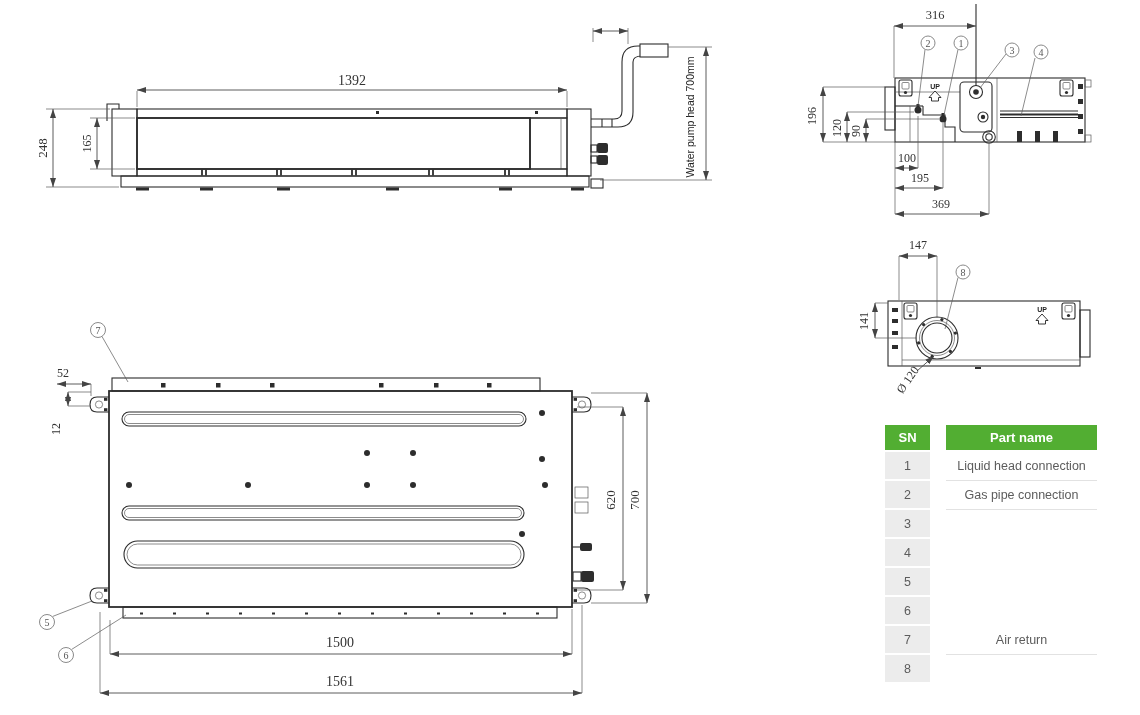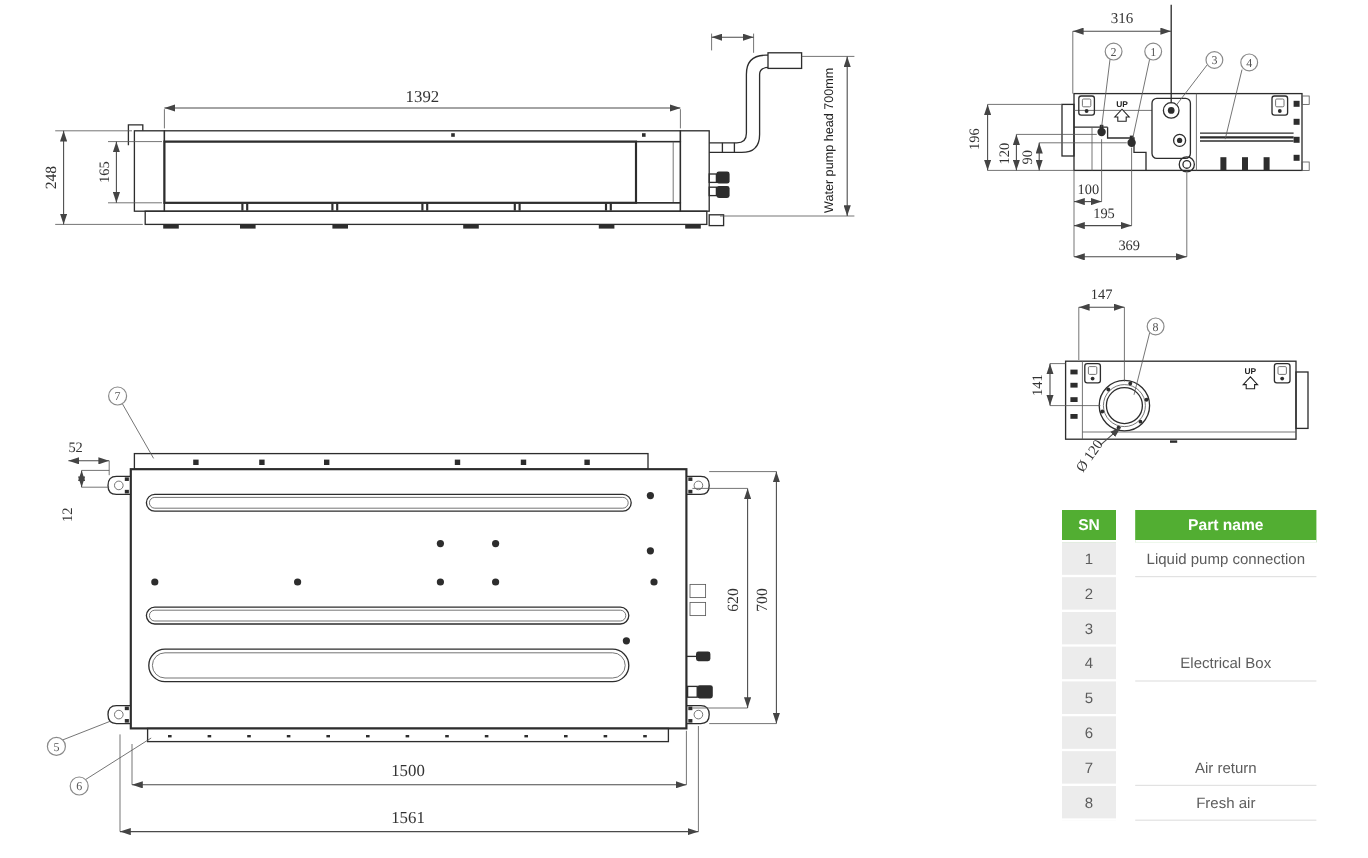--- a/index.html
+++ b/index.html
@@ -410,40 +410,39 @@
   </g>
 </svg>
 
 <div class="parts-table">
   <div class="pt-row head">
     <div class="pt-sn">SN</div>
     <div class="pt-name">Part name</div>
   </div>
   <div class="pt-row">
     <div class="pt-sn">1</div>
-    <div class="pt-name">Liquid pump connection</div>
+    <div class="pt-name">Liquid head connection</div>
   </div>
   <div class="pt-row">
     <div class="pt-sn">2</div>
+    <div class="pt-name">Gas pipe connection</div>
   </div>
   <div class="pt-row">
     <div class="pt-sn">3</div>
   </div>
   <div class="pt-row">
     <div class="pt-sn">4</div>
-    <div class="pt-name">Electrical Box</div>
   </div>
   <div class="pt-row">
     <div class="pt-sn">5</div>
   </div>
   <div class="pt-row">
     <div class="pt-sn">6</div>
   </div>
   <div class="pt-row">
     <div class="pt-sn">7</div>
     <div class="pt-name">Air return</div>
   </div>
   <div class="pt-row">
     <div class="pt-sn">8</div>
-    <div class="pt-name">Fresh air</div>
   </div>
 </div>
 </div>
 
 </body></html>

